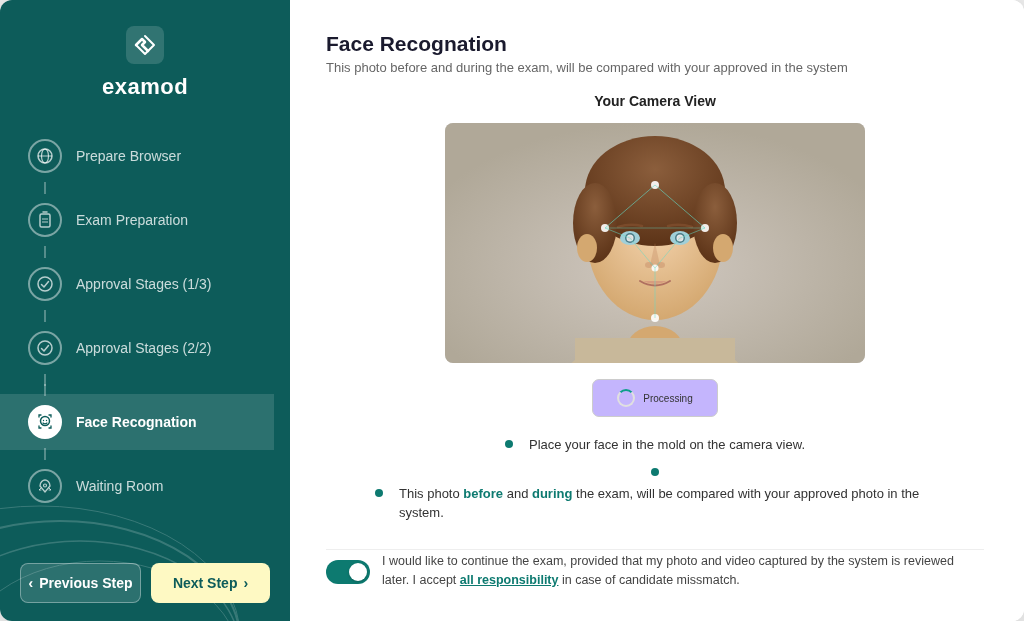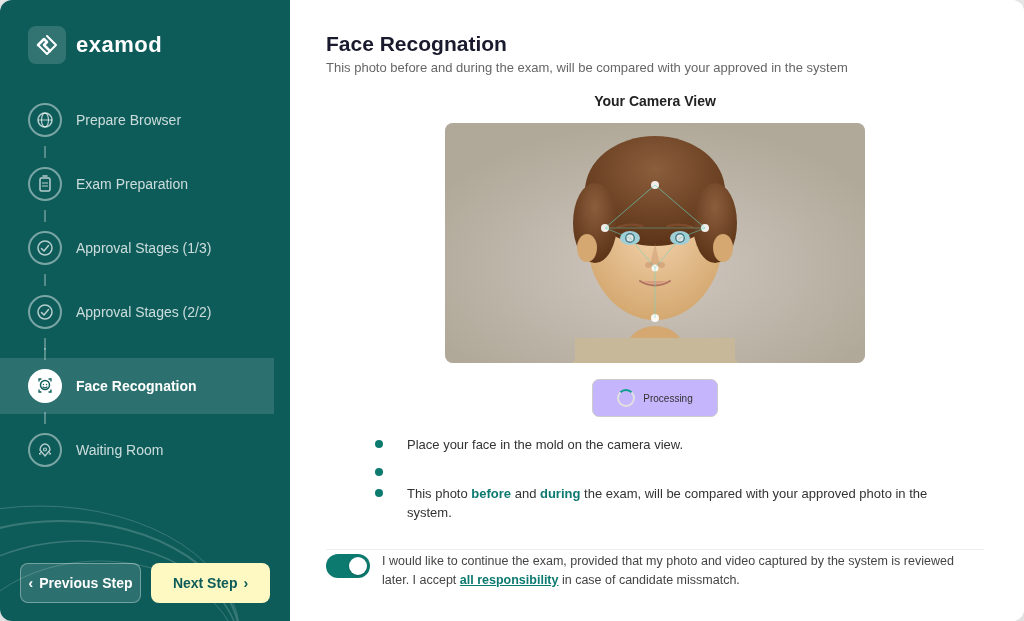--- a/index.html
+++ b/index.html
@@ -35,20 +35,21 @@
       bottom: 0; left: 0; right: 0;
       height: 180px;
       pointer-events: none;
       opacity: 0.18;
     }
     .sidebar-logo {
       display: flex;
       align-items: center;
       gap: 10px;
       padding: 26px 28px 18px 28px;
+      flex-direction: column;
     }
     .logo-icon {
       width: 38px;
       height: 38px;
     }
     .logo-text {
       color: #fff;
       font-size: 22px;
       font-weight: 700;
       letter-spacing: 0.5px;
@@ -201,41 +202,42 @@
     }
     @keyframes spin { to { transform: rotate(360deg); } }
     .instructions {
       margin-top: 18px;
       width: 100%;
       max-width: 560px;
     }
     .instruction-item {
       display: flex;
       align-items: flex-start;
-      gap: 24px;
+      gap: 16px;
       font-size: 13px;
       color: #333;
       margin-bottom: 8px;
       line-height: 1.5;
+      justify-content: center;
     }
     .instruction-dot {
       width: 8px;
       height: 8px;
       border-radius: 50%;
       background: #0d7a70;
       flex-shrink: 0;
       margin-top: 5px;
     }
     .highlight-bold {
       font-weight: 700;
       color: #0d7a70;
     }
     .consent-row {
       display: flex;
-      align-items: flex-start;
+      align-items: center;
       gap: 12px;
       margin-top: 18px;
       padding-top: 2px;
       border-top: 1px solid #eee;
     }
     .toggle-wrap {
       flex-shrink: 0;
       margin-top: 2px;
     }
     .toggle {

